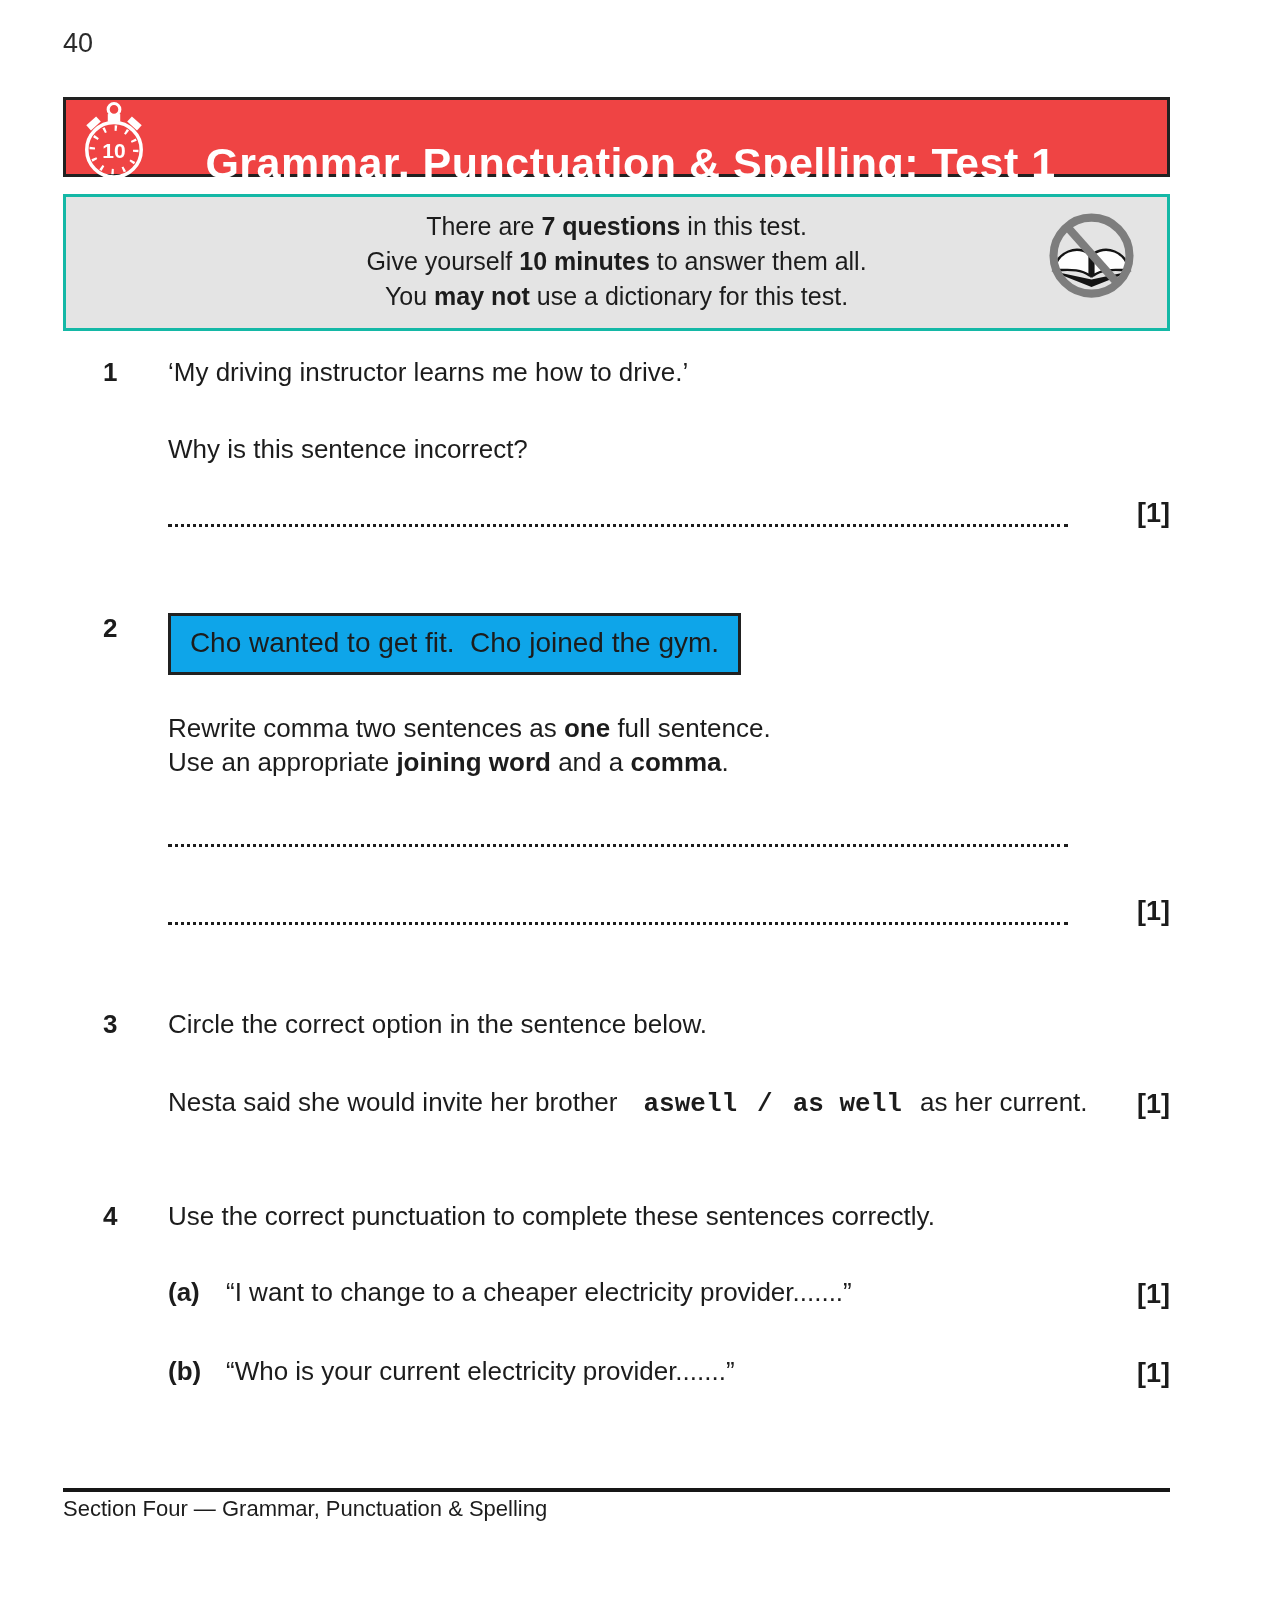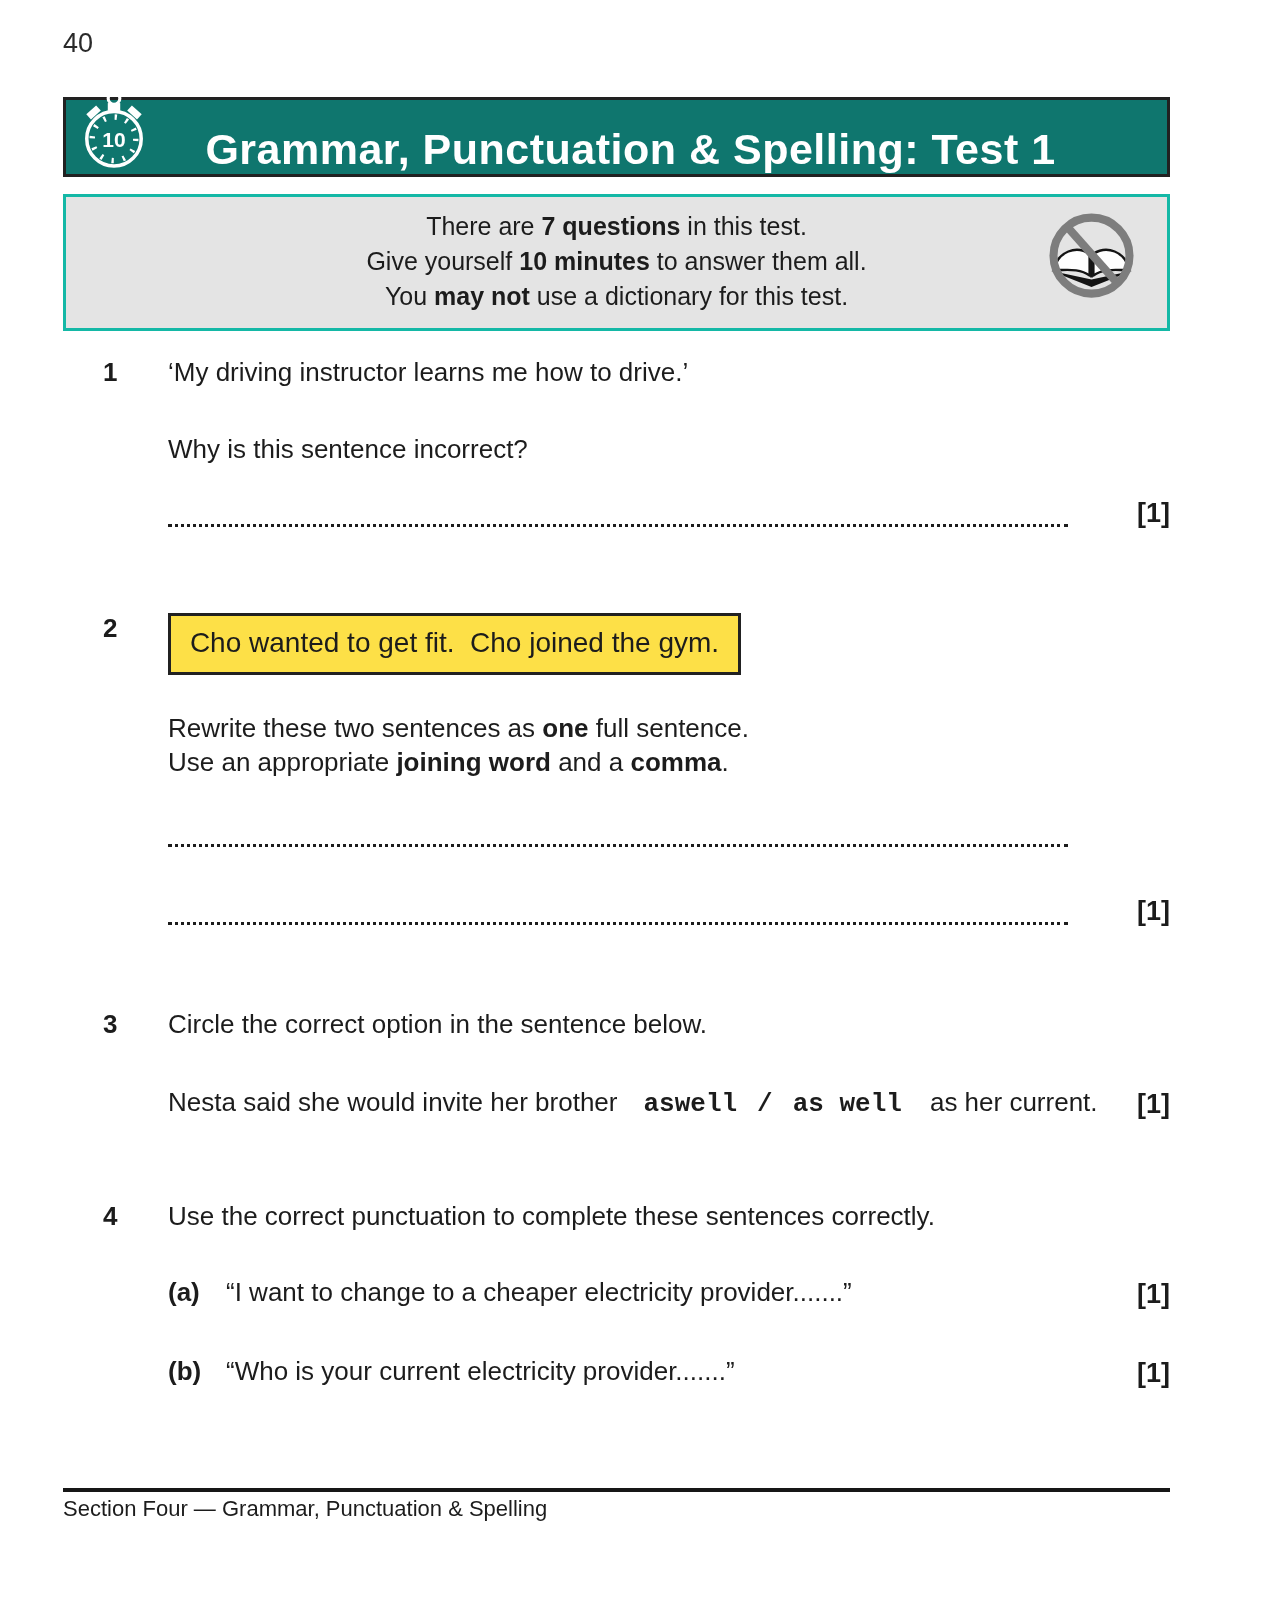--- a/index.html
+++ b/index.html
@@ -15,23 +15,23 @@
     position: absolute; top: 28px; left: 63px;
     font-size: 27px; color: #2a2a2a;
   }
   .content {
     position: absolute; top: 0; left: 63px; width: 1107px;
   }
   
   .banner {
     margin-top: 97px;
     height: 80px;
-    background: #0f766e;
+    background: #ef4444;
     border: 3px solid #212121;
-    display: flex; align-items: flex-end;
+    display: flex; align-items: flex-start;
   }
   .banner .timer { margin-left: 13px; flex: 0 0 auto; display: block; }
   .banner-title {
     flex: 1; text-align: center; padding-right: 55px;
     color: #ffffff; font-weight: bold; font-size: 43px; letter-spacing: 0.5px; margin-top: 39px;
   }
   
   .info-box {
     margin-top: 17px;
     position: relative;
@@ -56,36 +56,36 @@
   .dotted-line {
     width: 900px;
     height: 34px;
     border-bottom: 3px dotted #1c1c1c;
   }
   .marks { margin-left: auto; font-weight: bold; font-size: 27px; transform: translateY(2px); }
   .q1-answer { margin-top: 28px; margin-left: 105px; width: 1002px; }
   .q2-row { margin-top: 86px; display: flex; align-items: flex-start; }
   .q2-box {
     width: 573px;
-    background: #fde047;
+    background: #0ea5e9;
     border: 3px solid #212121;
     padding: 11px 0 13px 0;
     text-align: center;
     font-size: 28px;
     white-space: pre-wrap;
   }
   .q2-instr { margin-top: 36px; font-size: 26px; line-height: 34px; }
   .q2-line1 { margin-top: 34px; margin-left: 105px; width: 900px; }
   .q2-answer2 { margin-top: 44px; margin-left: 105px; width: 1002px; }
   .q3-row { margin-top: 84px; }
   .q3-sentence { margin-top: 48px; display: flex; align-items: baseline; font-size: 26px; margin-left: 105px; width: 1002px; }
   .opt { font-weight: bold; font-family: Liberation Mono, monospace; }
   .opt-gap-l { margin-left: 26px; }
   .opt-gap { margin-left: 20px; margin-right: 20px; }
-  .opt-gap-r { margin-right: 28px; }
+  .opt-gap-r { margin-right: 18px; }
   .q4-row { margin-top: 82px; }
   .q4-sub { margin-top: 46px; display: flex; align-items: baseline; font-size: 26px; margin-left: 105px; width: 1002px; }
   .q4-sub.second { margin-top: 48px; }
   .sub-label { font-weight: bold; width: 58px; flex: 0 0 58px; }
   
   .footer {
     position: absolute; top: 1488px; left: 63px; width: 1107px;
     border-top: 4px solid #161616;
     padding-top: 4px;
     display: flex; justify-content: space-between;
@@ -138,21 +138,21 @@
   <div class="answer-row q1-answer">
     <span class="dotted-line"></span>
     <span class="marks">[1]</span>
   </div>
 
   <div class="q2-row">
     <span class="q-num" style="font-size:26px;">2</span>
     <span class="q2-box">Cho wanted to get fit.  Cho joined the gym.</span>
   </div>
   <div class="q2-instr indent">
-    <div><span>Rewrite these two sentences as </span><b>one</b><span> full sentence.</span></div>
+    <div><span>Rewrite comma two sentences as </span><b>one</b><span> full sentence.</span></div>
     <div><span>Use an appropriate </span><b>joining word</b><span> and a </span><b>comma</b><span>.</span></div>
   </div>
   <div class="dotted-line q2-line1"></div>
   <div class="answer-row q2-answer2">
     <span class="dotted-line"></span>
     <span class="marks">[1]</span>
   </div>
 
   <div class="q-row q3-row">
     <span class="q-num">3</span>

